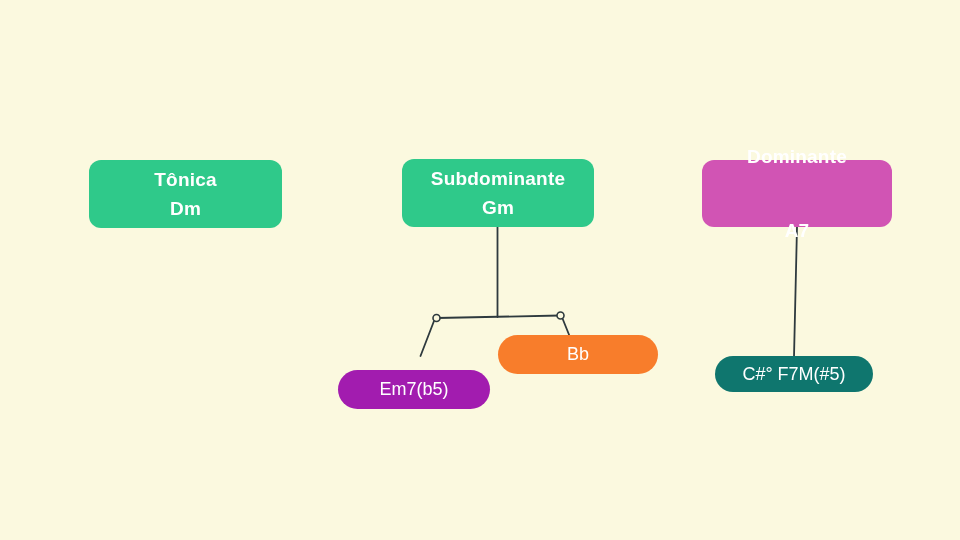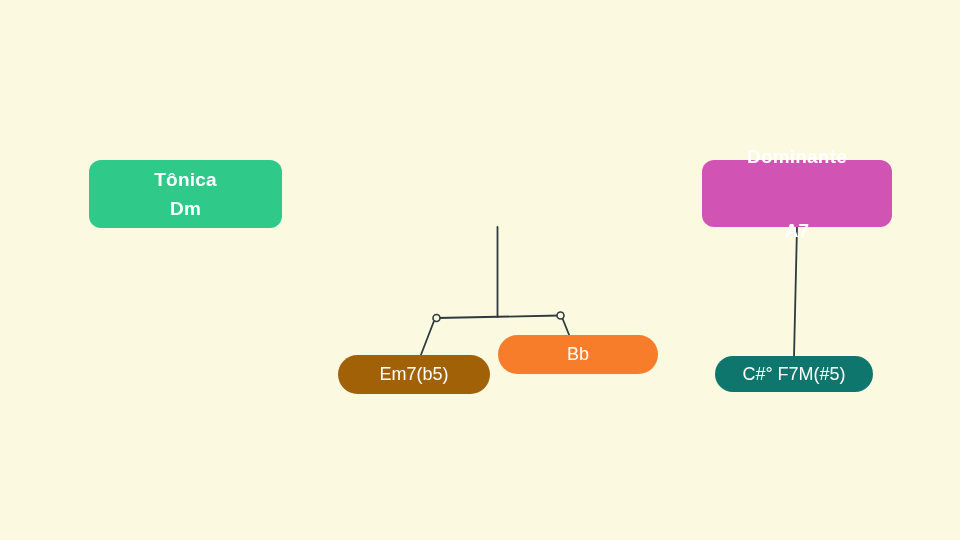--- a/index.html
+++ b/index.html
@@ -77,27 +77,31 @@
 
     <circle class="edge-dot" cx="436.5" cy="318" r="3.5"></circle>
     <circle class="edge-dot" cx="560.5" cy="315.5" r="3.5"></circle>
   </svg>
 
   <div class="node header" style="left: 89px; top: 160px; width: 193px; height: 68px; background: rgb(47, 201, 138);">
     <div class="node-title">Tônica</div>
     <div class="node-subtitle">Dm</div>
   </div>
 
+  <div class="node header" style="left: 402px; top: 159px; width: 192px; height: 68px; background: rgb(47, 201, 138);">
+    <div class="node-title">Subdominante</div>
+    <div class="node-subtitle">Gm</div>
+  </div>
 
   <div class="node header" style="left: 702px; top: 160px; width: 190px; height: 67px; background: rgb(209, 84, 180); gap: 45px;">
     <div class="node-title">Dominante</div>
     <div class="node-subtitle">A7</div>
   </div>
 
-  <div class="node pill" style="left: 338px; top: 355px; width: 152px; height: 39px; background: #a16207;">
+  <div class="node pill" style="left: 338px; top: 370px; width: 152px; height: 39px; background: #a21caf;">
     <div class="pill-label">Em7(b5)</div>
   </div>
 
   <div class="node pill" style="left: 498px; top: 335px; width: 160px; height: 39px; background: rgb(248, 125, 43);">
     <div class="pill-label">Bb</div>
   </div>
 
   <div class="node pill" style="left: 715px; top: 356px; width: 158px; height: 36px; background: #0f766e;">
     <div class="pill-label">C#° F7M(#5)</div>
   </div>

